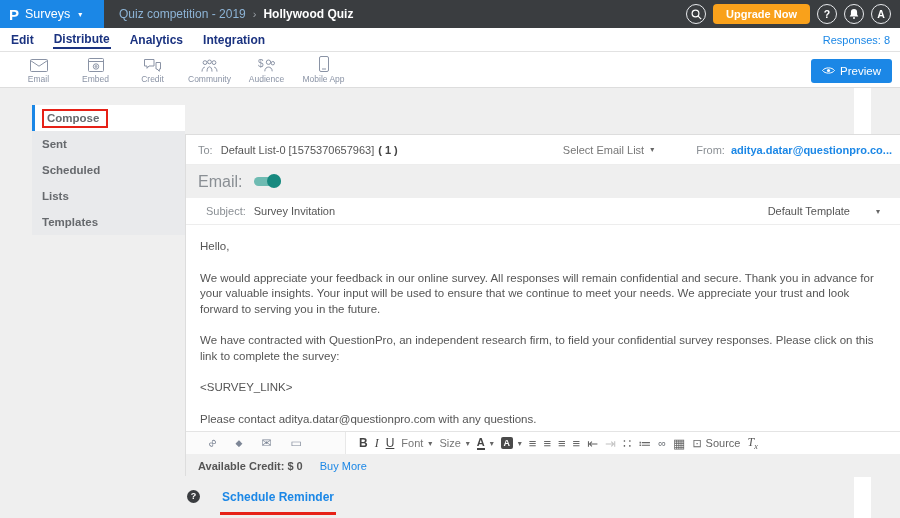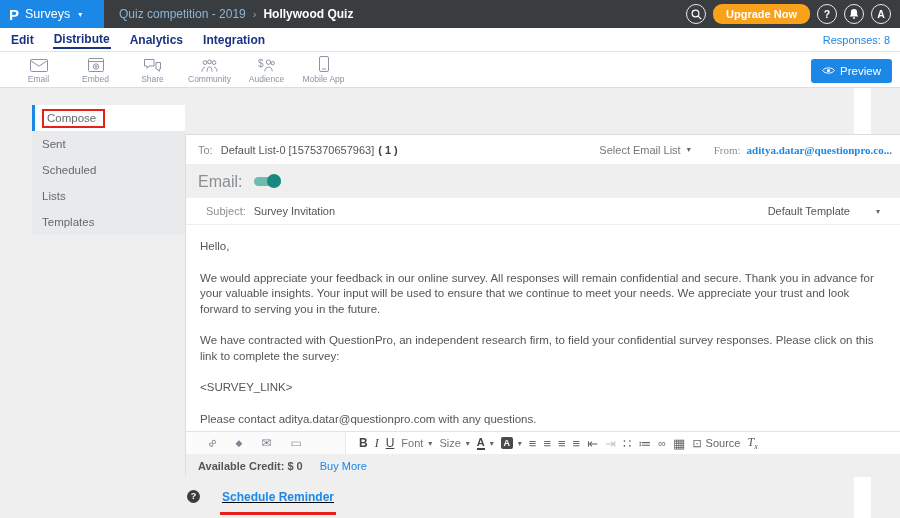--- a/index.html
+++ b/index.html
@@ -11,21 +11,21 @@
   .brand { width:104px; height:28px; background:#1b87e6; display:flex; align-items:center; gap:6px; padding:0 9px; cursor:pointer; }
   .brand .logo { font-size:15px; font-weight:700; }
   .brand .app { font-size:12.5px; }
   .brand .caret { font-size:8px; margin-left:2px; }
   .breadcrumb { margin-left:15px; font-size:12px; display:flex; align-items:center; gap:7px; }
   .bc-parent { color:#8db4d6; cursor:pointer; }
   .bc-sep { color:#9aa0a6; font-size:11px; }
   .bc-current { color:#fff; font-weight:700; }
   .topbar-right { margin-left:auto; display:flex; align-items:center; gap:7px; padding-right:9px; }
   .circle-btn { width:20px; height:20px; border:1px solid #e8eaed; border-radius:50%; display:flex; align-items:center; justify-content:center; font-size:10.5px; font-weight:700; color:#fff; cursor:pointer; }
-  .upgrade-btn { background:#f9a11b; color:#fff; font-size:11px; font-weight:700; border-radius:9px; padding:4px 13px; cursor:pointer; }
+  .upgrade-btn { background:#f9a11b; color:#fff; font-size:11px; font-weight:700; border-radius:4px; padding:4px 13px; cursor:pointer; }
 
   
   .tabbar { height:24px; background:#fff; border-bottom:1px solid #e2e2e2; display:flex; align-items:center; gap:18px; padding:0 10px; font-size:12px; font-weight:700; color:#1b3380; }
   .tab { cursor:pointer; padding:2px 1px 1px; }
   .tab.active { border-bottom:2px solid #1b3380; }
   .responses { margin-left:auto; font-size:11px; font-weight:400; color:#1b87e6; }
 
   
   .channelbar { height:36px; background:#fff; border-bottom:1px solid #ddd; display:flex; align-items:flex-start; padding:4px 8px 0 10px; }
   .channel { width:57px; display:flex; flex-direction:column; align-items:center; gap:2px; color:#8a93a5; font-size:8.5px; cursor:pointer; }
@@ -34,32 +34,32 @@
   .channel-right { margin-left:auto; display:flex; align-items:center; gap:8px; padding-top:3px; }
   .url-box { width:190px; height:22px; background:#f2f2f2; border:1px solid #c9c9c9; border-radius:3px; display:flex; align-items:center; padding:0 5px 0 2px; }
   .url-input { flex:1; min-width:0; border:none; background:transparent; font-size:10px; color:#555; font-family:"Liberation Sans",sans-serif; outline:none; }
   .pencil { cursor:pointer; display:flex; }
   .preview-btn { height:24px; background:#1b87e6; color:#fff; border:none; border-radius:3px; font-size:11.5px; display:flex; align-items:center; gap:5px; padding:0 11px; cursor:pointer; font-family:"Liberation Sans",sans-serif; }
 
   
   .workspace { position:relative; height:430px; background:#efefef; }
   .right-strip { position:absolute; right:29px; top:0; width:17px; height:430px; background:#fff; }
 
-  .sidebar { position:absolute; left:32px; top:17px; width:153px; font-size:11.5px; color:#66696d; }
+  .sidebar { position:absolute; left:32px; top:17px; width:153px; font-size:11.5px; color:#66696d;font-weight:bold; }
   .side-item { height:26px; display:flex; align-items:center; padding-left:10px; background:#e9eaec; cursor:pointer; }
   .side-item.active { background:#fff; border-left:3px solid #1b87e6; padding-left:7px; }
   .annot-box { border:2px solid #e62117; padding:1px 7px 2px 3px; }
 
   .card { position:absolute; left:185px; top:46px; width:720px; height:342px; background:#fff; border:1px solid #ddd; }
   .to-row { height:30px; border-bottom:1px solid #ededed; display:flex; align-items:center; padding:0 12px; font-size:11px; }
   .lbl { color:#8a8f94; }
   .to-value { color:#555; margin-left:8px; }
   .to-count { color:#444; font-weight:700; margin-left:4px; }
   .select-list { margin-left:auto; color:#777; cursor:pointer; display:flex; align-items:center; gap:6px; }
-  .from-wrap { margin-left:23px; display:flex; align-items:center; gap:6px;font-family:Liberation Serif, serif; }
+  .from-wrap { margin-left:42px; display:flex; align-items:center; gap:6px; }
   .from-value { color:#1b87e6; font-weight:700; cursor:pointer; }
   .caret-sm { font-size:8px; color:#666; }
 
   .email-row { height:33px; background:#efefef; display:flex; align-items:center; padding:0 12px; font-size:16px; }
   .toggle { position:relative; width:27px; height:11px; margin-left:12px; cursor:pointer; }
   .toggle .track { position:absolute; left:0; top:1px; width:27px; height:9px; border-radius:5px; background:#6ebbb2; }
   .toggle .knob { position:absolute; right:0; top:-2px; width:14px; height:14px; border-radius:50%; background:#17897f; }
 
   .subject-row { height:27px; border-bottom:1px solid #ededed; display:flex; align-items:center; padding:0 20px; font-size:11px; }
   .subject-value { color:#555; margin-left:8px; }
@@ -91,21 +91,21 @@
 
   .credit-row { height:23px; background:#efefef; display:flex; align-items:center; padding:0 12px; font-size:11px; }
   .credit-label { font-weight:700; color:#555; }
   .buy-more { color:#1b87e6; margin-left:17px; cursor:pointer; }
 
   .bottom-actions { position:absolute; left:187px; top:399px; display:flex; align-items:center; }
   .help-dot { width:13px; height:13px; border-radius:50%; background:#3a3d40; color:#fff; font-size:9px; font-weight:700; display:flex; align-items:center; justify-content:center; cursor:pointer; }
   .send-wrap, .sched-wrap { position:relative; }
   .send-wrap { margin-left:8px; }
   .send-btn { background:#1b87e6; color:#fff; border:none; border-radius:3px; font-size:12px; font-weight:700; padding:6px 15px; cursor:pointer; font-family:"Liberation Sans",sans-serif; }
-  .sched-wrap { margin-left:22px;text-decoration:underline; }
+  .sched-wrap { margin-left:22px; }
   .sched-link { color:#1b87e6; font-size:12px; font-weight:700; cursor:pointer; }
   .annot-underline { position:absolute; left:-2px; right:-2px; bottom:-6px; height:3px; background:#e62117; }
   .sched-wrap .annot-underline { bottom:-10px; }
 </style>
 </head>
 <body>
 
 <div class="screen">
 
   <header class="topbar">
@@ -167,21 +167,21 @@
       </span>
       <span>Embed</span>
     </div>
     <div class="channel">
       <span class="ic">
         <svg width="17" height="13" viewBox="0 0 17 13">
             <path d="M.5.5h9.5v6.5H5L3 9.3V7H.5z"></path>
             <path d="M12 3.5h4.5V10h-1.2v2.3L13 10h-1z"></path>
           </svg>
       </span>
-      <span>Share</span>
+      <span>Credit</span>
     </div>
     <div class="channel">
       <span class="ic">
         <svg width="17" height="13" viewBox="0 0 17 13">
             <circle cx="4" cy="3.6" r="1.9"></circle>
             <circle cx="8.5" cy="2.9" r="1.9"></circle>
             <circle cx="13" cy="3.6" r="1.9"></circle>
             <path d="M1 12.6c0-3 1.7-4.4 2.8-4.4M16 12.6c0-3-1.7-4.4-2.8-4.4M6 12.6c0-3.4 1.4-4.8 2.5-4.8s2.5 1.4 2.5 4.8"></path>
           </svg>
       </span>

